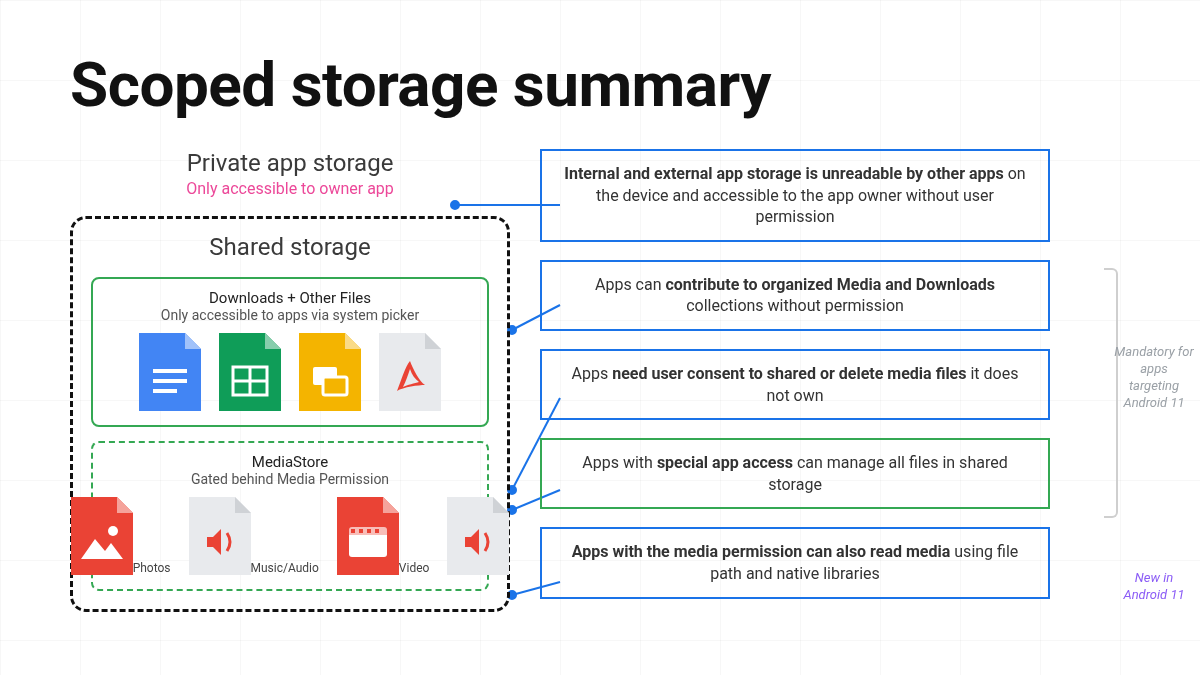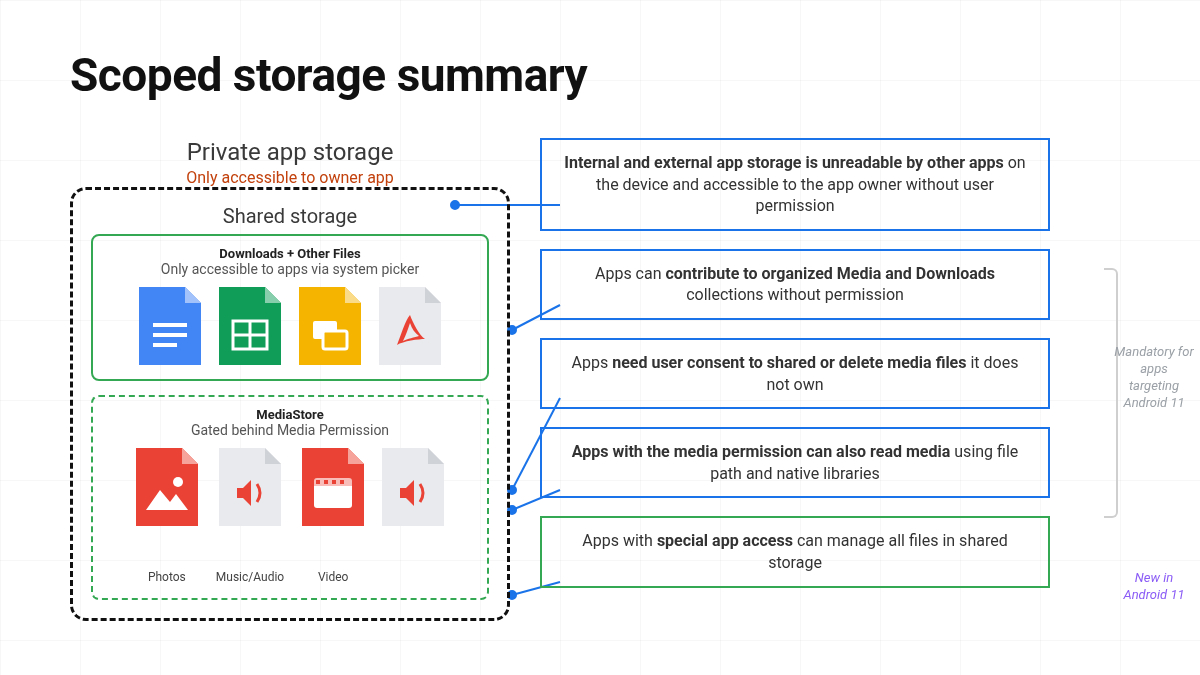--- a/index.html
+++ b/index.html
@@ -15,55 +15,55 @@
     position: absolute;
     inset: 0;
     background-image:
       linear-gradient(to right, rgba(0,0,0,0.03) 1px, transparent 1px),
       linear-gradient(to bottom, rgba(0,0,0,0.03) 1px, transparent 1px);
     background-size: 80px 80px;
     z-index: 0;
   }
   .content { position: relative; z-index: 2; padding: 48px 70px 30px 70px; }
   h1.title {
-    font-size: 46px;
+    font-size: 62px;
     font-weight: 700;
     letter-spacing: -0.5px;
     color: #111;
-    margin-bottom: 36px;
+    margin-bottom: 28px;
   }
   .main-row { display: flex; gap: 30px; align-items: flex-start; }
   .left-col { width: 440px; flex-shrink: 0; position: relative; }
   .right-col { width: 510px; flex-shrink: 0; display: flex; flex-direction: column; gap: 18px; }
 
-  .private-block { text-align: center; }
+  .private-block { text-align: center; margin-bottom: 18px; }
   .private-title { font-size: 24px; color: #3a3a3a; font-weight: 400; }
-  .private-sub { font-size: 16px; color: #c2410c; margin-top: 2px; }
+  .private-sub { font-size: 16px; color: #ec4899; margin-top: 2px; }
 
   .shared-box {
     border: 3px dashed #111;
     border-radius: 16px;
     padding: 14px 18px 18px 18px;
   }
-  .shared-title { text-align: center; font-size: 20px; color: #3a3a3a; font-weight: 400; margin-bottom: 6px; }
+  .shared-title { text-align: center; font-size: 24px; color: #3a3a3a; font-weight: 400; margin-bottom: 16px; }
 
   .inner-box {
     border-radius: 8px;
     padding: 10px 12px 14px 12px;
     text-align: center;
   }
   .inner-downloads { border: 2px solid #34a853; margin-bottom: 14px; }
   .inner-media { border: 2px dashed #34a853; }
-  .inner-heading { font-size: 13px; font-weight: 700; color: #222; }
+  .inner-heading { font-size: 15px; font-weight: 400; color: #222; }
   .inner-sub { font-size: 14px; color: #555; margin-bottom: 10px; }
 
   .file-row { display: flex; justify-content: center; gap: 18px; margin-top: 6px; }
   .file-icon { width: 62px; height: 78px; position: relative; }
   .file-label { font-size: 12px; color: #444; text-align: center; margin-top: 4px; }
-  .file-col { display:flex; flex-direction:column; align-items:center;gap:40px; }
+  .file-col { display:flex; align-items:flex-end; }
 
   .info-box {
     border: 2px solid #1a73e8;
     padding: 12px 18px;
     font-size: 16px;
     color: #333;
     text-align: center;
     line-height: 1.35;
   }
   .info-box.green { border-color: #34a853; }
@@ -239,21 +239,21 @@
             </div>
           </div>
         </div>
       </div>
     </div>
 
     <div class="right-col">
       <div class="info-box"><b>Internal and external app storage is unreadable by other apps</b> on the device and accessible to the app owner without user permission</div>
       <div class="info-box">Apps can <b>contribute to organized Media and Downloads</b> collections without permission</div>
       <div class="info-box">Apps <b>need user consent to shared or delete media files</b> it does not own</div>
+      <div class="info-box green">Apps with <b>special app access</b> can manage all files in shared storage</div>
       <div class="info-box"><b>Apps with the media permission can also read media</b> using file path and native libraries</div>
-      <div class="info-box green">Apps with <b>special app access</b> can manage all files in shared storage</div>
     </div>
   </div>
 </div>
 
 <div class="bracket"></div>
 <div class="side-note note-mandatory">Mandatory for apps targeting Android 11</div>
 <div class="side-note note-new">New in Android 11</div>
 
 </body></html>

